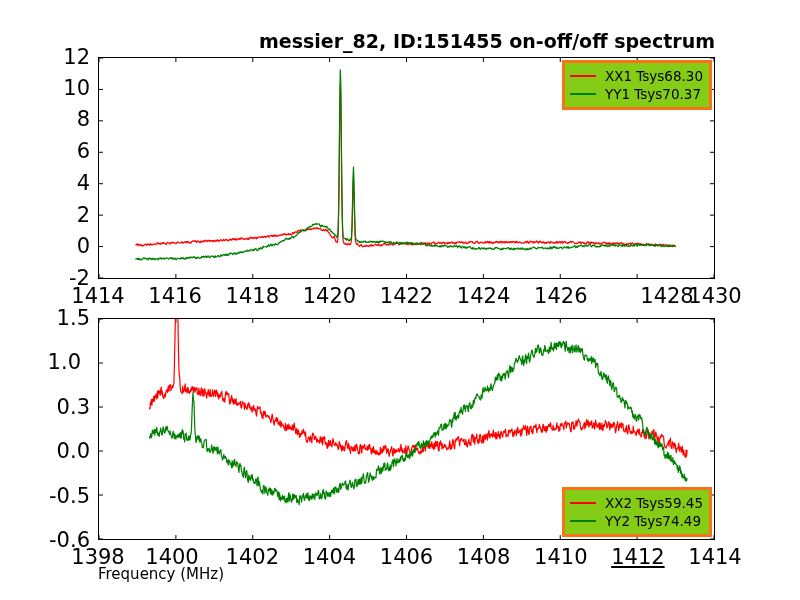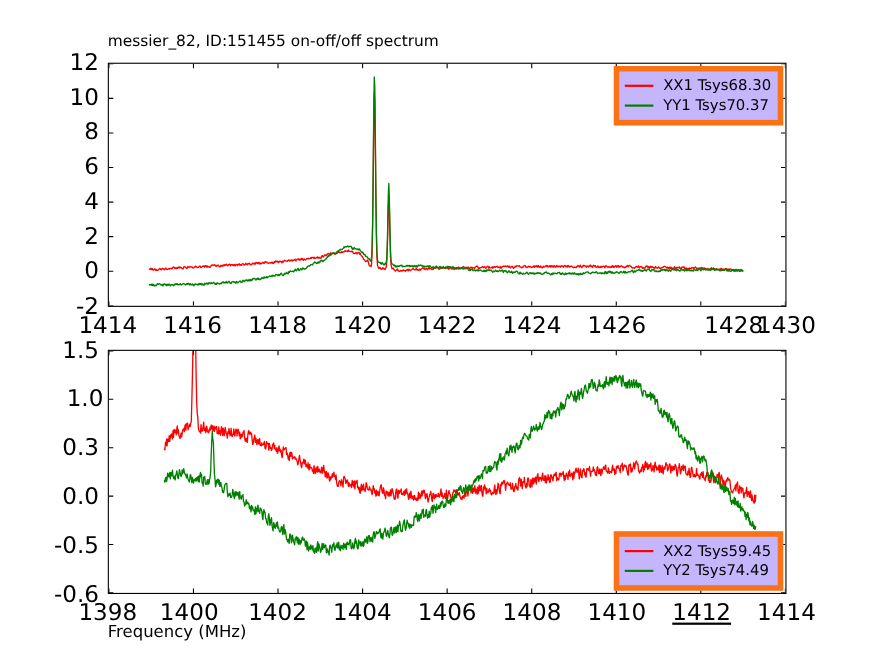--- a/index.html
+++ b/index.html
@@ -13,36 +13,37 @@
 
   .axes{position:absolute;background:#ffffff;border:1px solid #000000;box-sizing:border-box;}
   #axes-top{left:98px;top:57px;width:617px;height:222px;}
   #axes-bottom{left:98px;top:318px;width:617px;height:222px;}
 
   .plot-svg{position:absolute;left:0;top:0;width:100%;height:100%;display:block;}
 
   
   #chart-title{
     position:absolute;left:98px;top:30px;width:617px;
-    text-align:left;font-size:14px;color:#000;
+    text-align:right;font-size:19px;color:#000;
     white-space:nowrap;
+    font-weight:bold;
   }
 
   
   .tick-label{position:absolute;font-size:21px;color:#000;white-space:nowrap;}
   .xtick{transform:translateX(-50%);}
   .ytick{text-align:right;transform:translateY(-50%);}
   #xlabel-bottom{
     position:absolute;left:98px;top:565px;width:617px;
     font-size:15px;color:#000;white-space:nowrap;
   }
 
   
   .legend{
-    position:absolute;background:#c4b5fd;border:5px solid #f97316;
+    position:absolute;background:#84cc16;border:3px solid #f97316;
     padding:4px 6px 4px 5px;box-sizing:border-box;
   }
   #legend-top{right:2px;top:2px;}
   #legend-bottom{right:2px;bottom:2px;}
   .legend-row{display:flex;align-items:center;height:18px;}
   .legend-swatch{width:26px;height:0;border-top:2px solid #000;margin-right:9px;flex:none;}
   .legend-text{font-size:13.5px;color:#000;white-space:nowrap;line-height:18px;}
 </style>
 </head>
 <body>
@@ -171,21 +172,21 @@
         <span class="legend-swatch" style="border-top-color:#008000"></span>
         <span class="legend-text">YY2 Tsys74.49</span>
       </div>
     </div>
   </div>
 
   <div class="tick-label ytick" style="left:36px;width:54px;top:540px;">-0.6</div>
   <div class="tick-label ytick" style="left:36px;width:54px;top:495.6px;">-0.5</div>
   <div class="tick-label ytick" style="left:36px;width:54px;top:451.2px;">0.0</div>
   <div class="tick-label ytick" style="left:36px;width:54px;top:406.8px;">0.3</div>
-  <div class="tick-label ytick" style="left:40px;width:54px;top:362.4px;">1.0</div>
+  <div class="tick-label ytick" style="left:27px;width:54px;top:362.4px;">1.0</div>
   <div class="tick-label ytick" style="left:36px;width:54px;top:318px;">1.5</div>
 
   <div class="tick-label xtick" style="left:98px;top:545px;">1398</div>
   <div class="tick-label xtick" style="left:172px;top:545px;">1400</div>
   <div class="tick-label xtick" style="left:252.3px;top:545px;">1402</div>
   <div class="tick-label xtick" style="left:329.4px;top:545px;">1404</div>
   <div class="tick-label xtick" style="left:406.5px;top:545px;">1406</div>
   <div class="tick-label xtick" style="left:483.6px;top:545px;">1408</div>
   <div class="tick-label xtick" style="left:560.8px;top:545px;">1410</div>
   <div class="tick-label xtick" style="left:637.9px;top:545px;text-decoration:underline;">1412</div>

